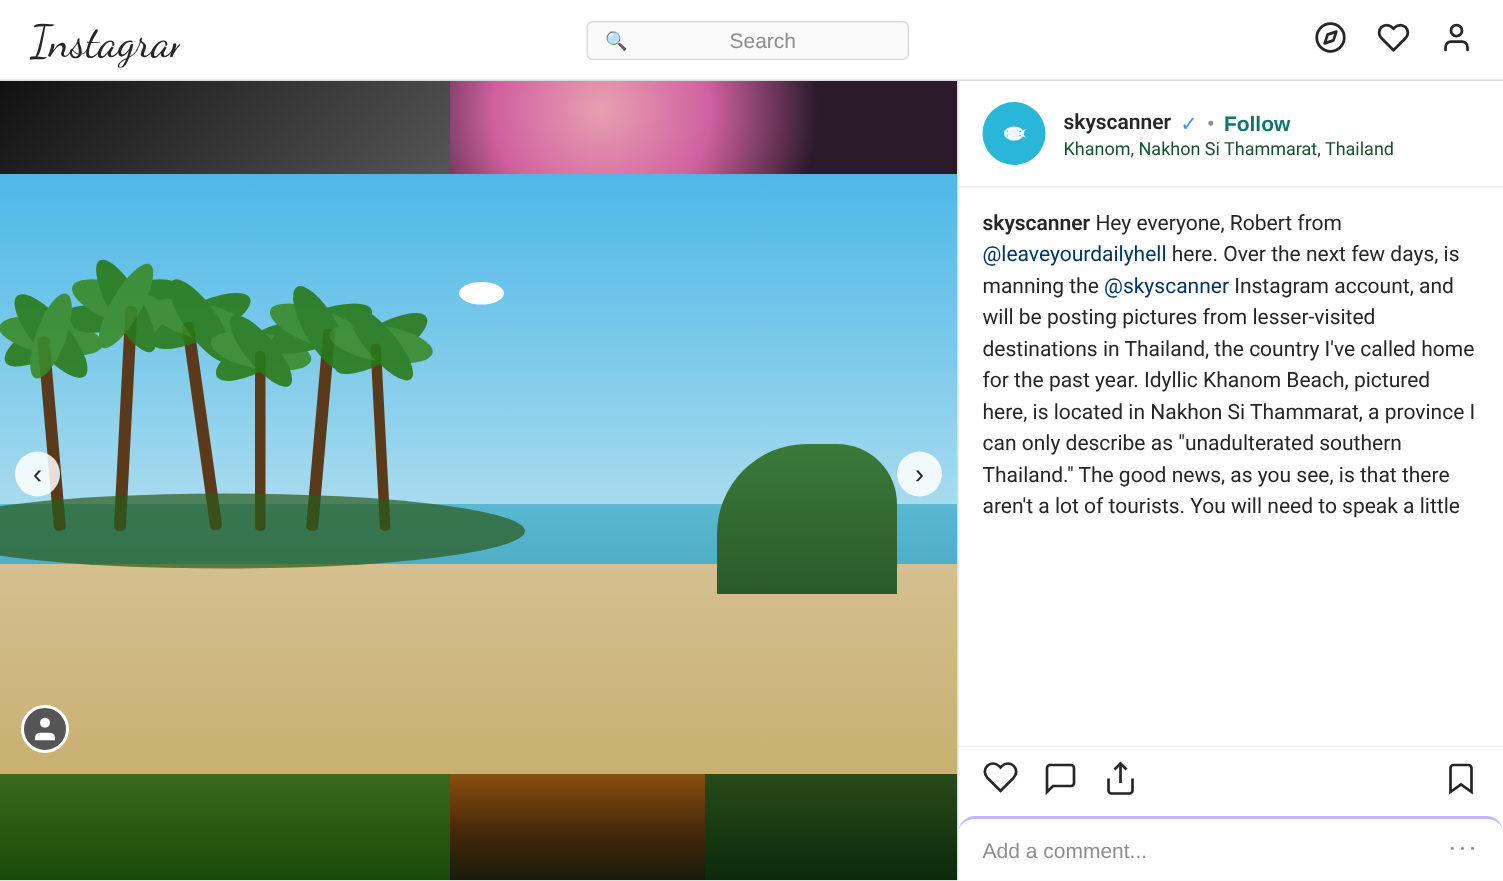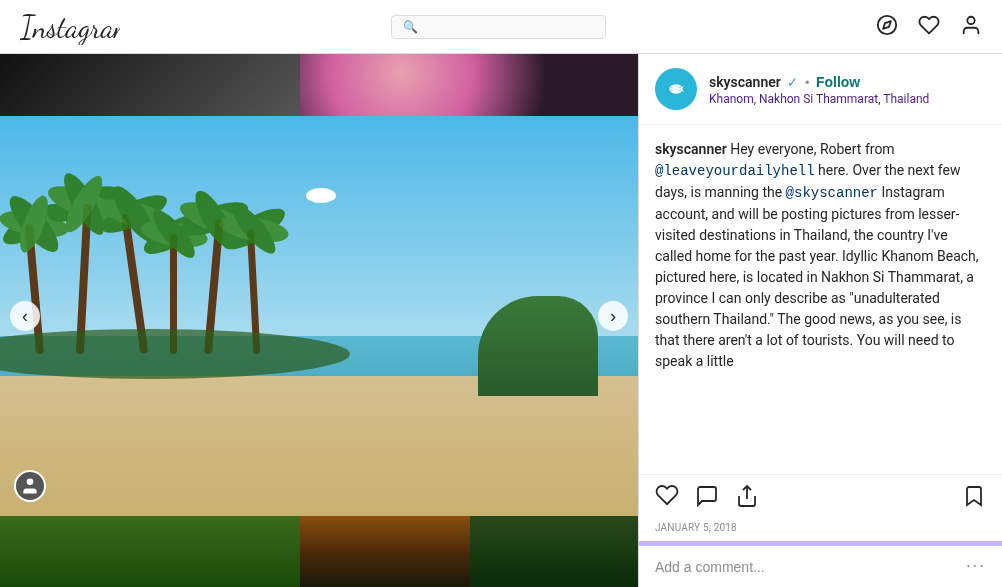--- a/index.html
+++ b/index.html
@@ -92,48 +92,48 @@
     }
     .post-user-info { flex: 1; }
     .post-username-row { display: flex; align-items: center; gap: 6px; }
     .post-username { font-weight: 600; font-size: 14px; }
     .verified-badge { color: #3897f0; font-size: 14px; }
     .follow-btn {
       color: #0f766e; font-size: 14px; font-weight: 600;
       cursor: pointer; background: none; border: none; padding: 0;
     }
     .dot-sep { color: #8e8e8e; }
-    .post-location { font-size: 12px; color: #4c1d95; }
+    .post-location { font-size: 12px; color: #14532d; }
 
     
     .post-caption {
       flex: 1; padding: 14px 16px; font-size: 14px; line-height: 1.5;
       overflow: hidden; color: #262626;
     }
-    .mention { color: #003569; font-family: Liberation Mono, monospace; }
+    .mention { color: #003569; }
     .caption-username { font-weight: 600; }
 
     
     .post-actions {
       border-top: 1px solid #efefef; padding: 8px 16px;
       display: flex; align-items: center; gap: 16px;
     }
     .action-icon { cursor: pointer; color: #262626; }
     .bookmark-icon { margin-left: auto; cursor: pointer; }
 
     
     .post-likes { padding: 4px 16px; font-size: 14px; font-weight: 600; }
 
     
     .post-date { padding: 2px 16px 8px; font-size: 10px; color: #8e8e8e; text-transform: uppercase; letter-spacing: 0.2px; }
 
     
     .comment-area {
-      border-top: 5px solid #c4b5fd; padding: 10px 16px;
-      display: flex; align-items: center; gap: 26px;
+      border-top: 2px solid #c4b5fd; padding: 10px 16px;
+      display: flex; align-items: center; gap: 26px; border-radius: 11px;
     }
     .comment-input {
       flex: 1; border: none; outline: none;
       font-size: 14px; color: #262626; background: transparent;
     }
     .comment-input::placeholder { color: #8e8e8e; }
     .comment-dots { color: #8e8e8e; font-size: 18px; letter-spacing: 2px; cursor: pointer; }
 
     
     .beach-scene {
@@ -158,20 +158,21 @@
 <div class="header">
   <div class="header-logo">
 
     <svg viewBox="0 0 100 36" fill="none" xmlns="http://www.w3.org/2000/svg">
       <text x="0" y="28" font-family="'Billabong', 'Dancing Script', cursive, Georgia, serif" font-size="30" fill="#262626">Instagram</text>
     </svg>
   </div>
 
   <div class="search-bar">
     <span style="color:#8e8e8e; margin-right:6px; font-size:12px;">🔍</span>
+    <input type="text" placeholder="Search" style="">
   </div>
 
   <div class="header-icons">
     <span class="header-icon">
       <svg width="22" height="22" viewBox="0 0 24 24" fill="none" stroke="#262626" stroke-width="2" stroke-linecap="round" stroke-linejoin="round">
         <circle cx="12" cy="12" r="10"></circle>
         <polygon points="16.24 7.76 14.12 14.12 7.76 16.24 9.88 9.88 16.24 7.76"></polygon>
       </svg>
     </span>
     <span class="header-icon">
@@ -330,21 +331,20 @@
         </svg>
       </span>
       <span class="bookmark-icon">
         <svg width="24" height="24" viewBox="0 0 24 24" fill="none" stroke="#262626" stroke-width="1.8">
           <path d="M19 21l-7-5-7 5V5a2 2 0 0 1 2-2h10a2 2 0 0 1 2 2z"></path>
         </svg>
       </span>
     </div>
 
 
-    <div class="post-date">January 5, 2018</div>
 
     <div class="comment-area">
       <input class="comment-input" type="text" placeholder="Add a comment..." style="">
       <span class="comment-dots">···</span>
     </div>
 
   </div>
 </div>
 
 </body></html>

